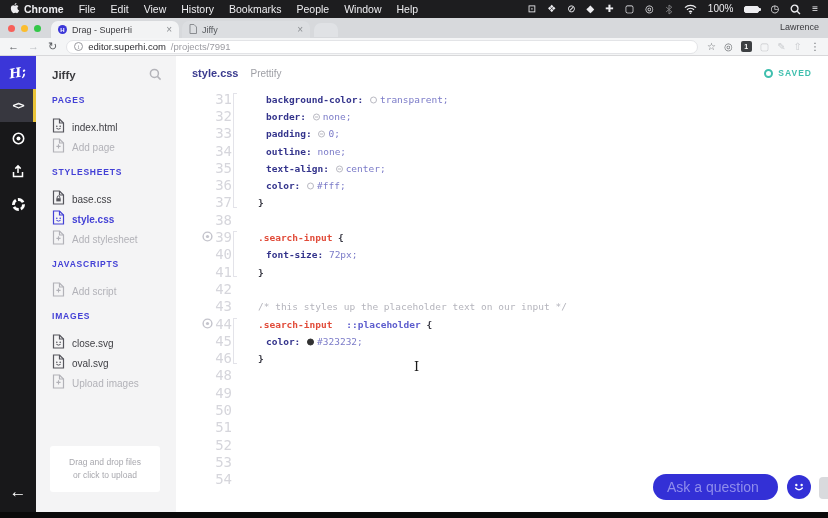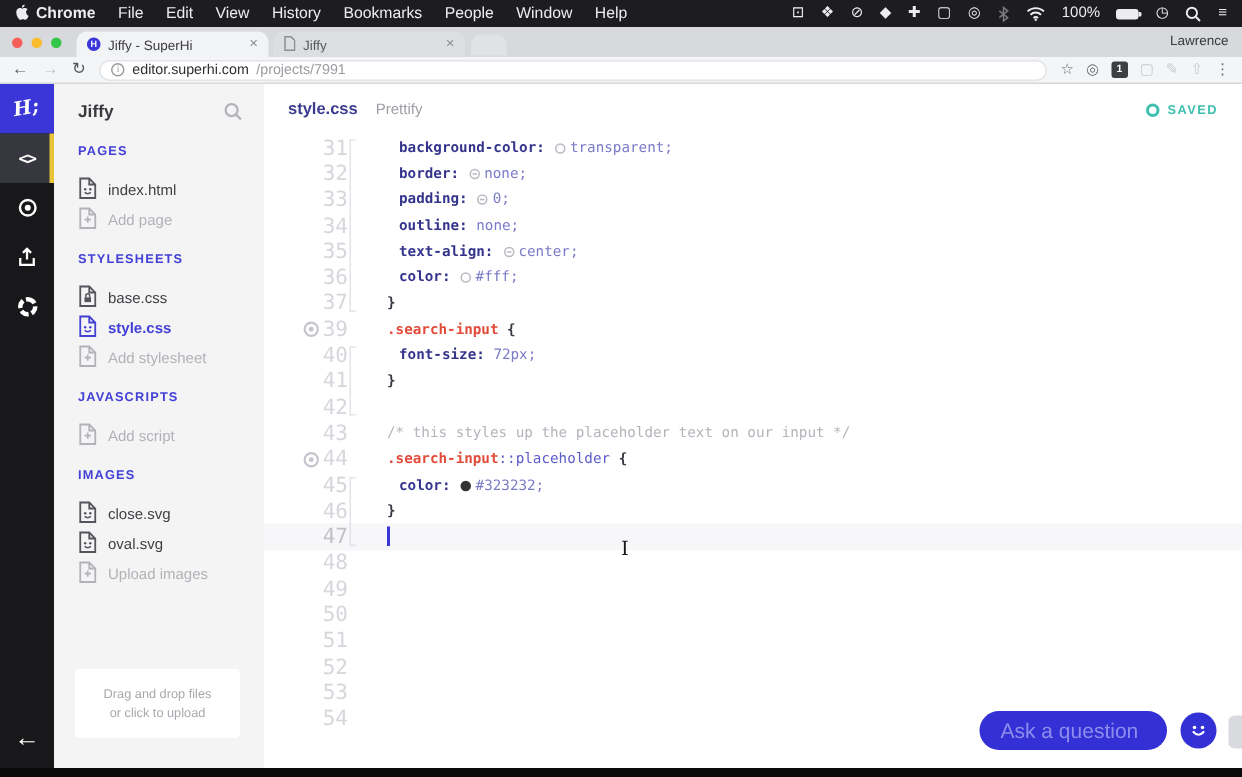--- a/index.html
+++ b/index.html
@@ -98,21 +98,21 @@
          color:#d6d6dc; font-size:14px; }
   .cursor-line .lnum{ color:#c0c0c8; }
   .lcontent{ position:absolute; left:82px; top:50%; transform:translateY(-50%); white-space:pre; }
   .ind1 .lcontent{ left:90px; }
   .caret{ position:absolute; left:82px; top:2px; width:2px; height:13px; background:#3b36d8; }
   .scope{ position:absolute; left:57px; width:4px; border-left:1px solid #e3e3e9;
           border-top:1px solid #e3e3e9; border-bottom:1px solid #e3e3e9; }
   .tk-p{ color:#34348c; font-weight:bold; }
   .tk-v{ color:#7b7bc8; }
   .tk-s{ color:#e14b39; font-weight:bold; }
-  .tk-ps{ color:#5c5ccd; font-weight:normal; }
+  .tk-ps{ color:#5c5ccd; font-weight:bold;margin-left:14px; }
   .tk-b{ color:#3a3a45; font-weight:bold; }
   .tk-m{ color:#b4b4bc; }
   .sw{ display:inline-block; width:7px; height:7px; border-radius:50%; border:1px solid #b9b9c2;
        vertical-align:-1px; margin:0 3px 0 1px; position:relative; }
   .sw-none::after{ content:""; position:absolute; left:1px; right:1px; top:2px; height:1px; background:#b9b9c2; }
   .sw-white{ background:#fff; }
   .sw-dark{ background:#323232; border-color:#323232; }
 
   
   .ask-pill{ position:absolute; left:653px; top:474px; width:125px; height:26px; border-radius:13px;
@@ -181,21 +181,21 @@
   </div>
 
   <div class="tabbar">
     <div class="lights">
       <span class="light red"></span>
       <span class="light yellow"></span>
       <span class="light green"></span>
     </div>
     <div class="tab active">
       <span class="favicon-dot">H</span>
-      <span class="title">Jiffy - SuperHi</span>
+      <span class="title">Drag - SuperHi</span>
       <span class="close">×</span>
     </div>
     <div class="tab inactive">
       <span>
         <svg width="8" height="10" viewBox="0 0 8 10">
             <path d="M1 .5h4l2.5 2.5v6.5h-6.5z" fill="none" stroke="#8a8d91" stroke-width="1"></path>
           </svg>
       </span>
       <span class="title">Jiffy</span>
       <span class="close">×</span>
@@ -394,20 +394,24 @@
           </div>
           <div class="line ind1">
             <span class="lnum">36</span>
             <span class="lcontent"><span class="tk-p">color: </span><span class="sw sw-white"></span><span class="tk-v">#fff;</span></span>
           </div>
           <div class="line">
             <span class="lnum">37</span>
             <span class="lcontent"><span class="tk-b">}</span></span>
           </div>
           <div class="line">
+            <span class="lnum">38</span>
+            <span class="lcontent"></span>
+          </div>
+          <div class="line">
             <span class="eye-toggle"><svg width="11" height="11" viewBox="0 0 11 11">
                 <circle cx="5.5" cy="5.5" r="4.4" fill="none" stroke="#c4c4cc" stroke-width="1.4"></circle>
                 <circle cx="5.5" cy="5.5" r="1.6" fill="#c4c4cc"></circle>
               </svg></span>
             <span class="lnum">39</span>
             <span class="lcontent"><span class="tk-s">.search-input </span><span class="tk-b">{</span></span>
           </div>
           <div class="line ind1">
             <span class="lnum">40</span>
             <span class="lcontent"><span class="tk-p">font-size: </span><span class="tk-v">72px;</span></span>
@@ -432,25 +436,20 @@
             <span class="lnum">44</span>
             <span class="lcontent"><span class="tk-s">.search-input</span><span class="tk-ps">::placeholder </span><span class="tk-b">{</span></span>
           </div>
           <div class="line ind1">
             <span class="lnum">45</span>
             <span class="lcontent"><span class="tk-p">color: </span><span class="sw sw-dark"></span><span class="tk-v">#323232;</span></span>
           </div>
           <div class="line">
             <span class="lnum">46</span>
             <span class="lcontent"><span class="tk-b">}</span></span>
-          </div>
-          <div class="line cursor-line">
-            <span class="lnum">47</span>
-            <span class="lcontent"></span>
-            <span class="caret"></span>
           </div>
           <div class="line">
             <span class="lnum">48</span>
             <span class="lcontent"></span>
           </div>
           <div class="line">
             <span class="lnum">49</span>
             <span class="lcontent"></span>
           </div>
           <div class="line">

